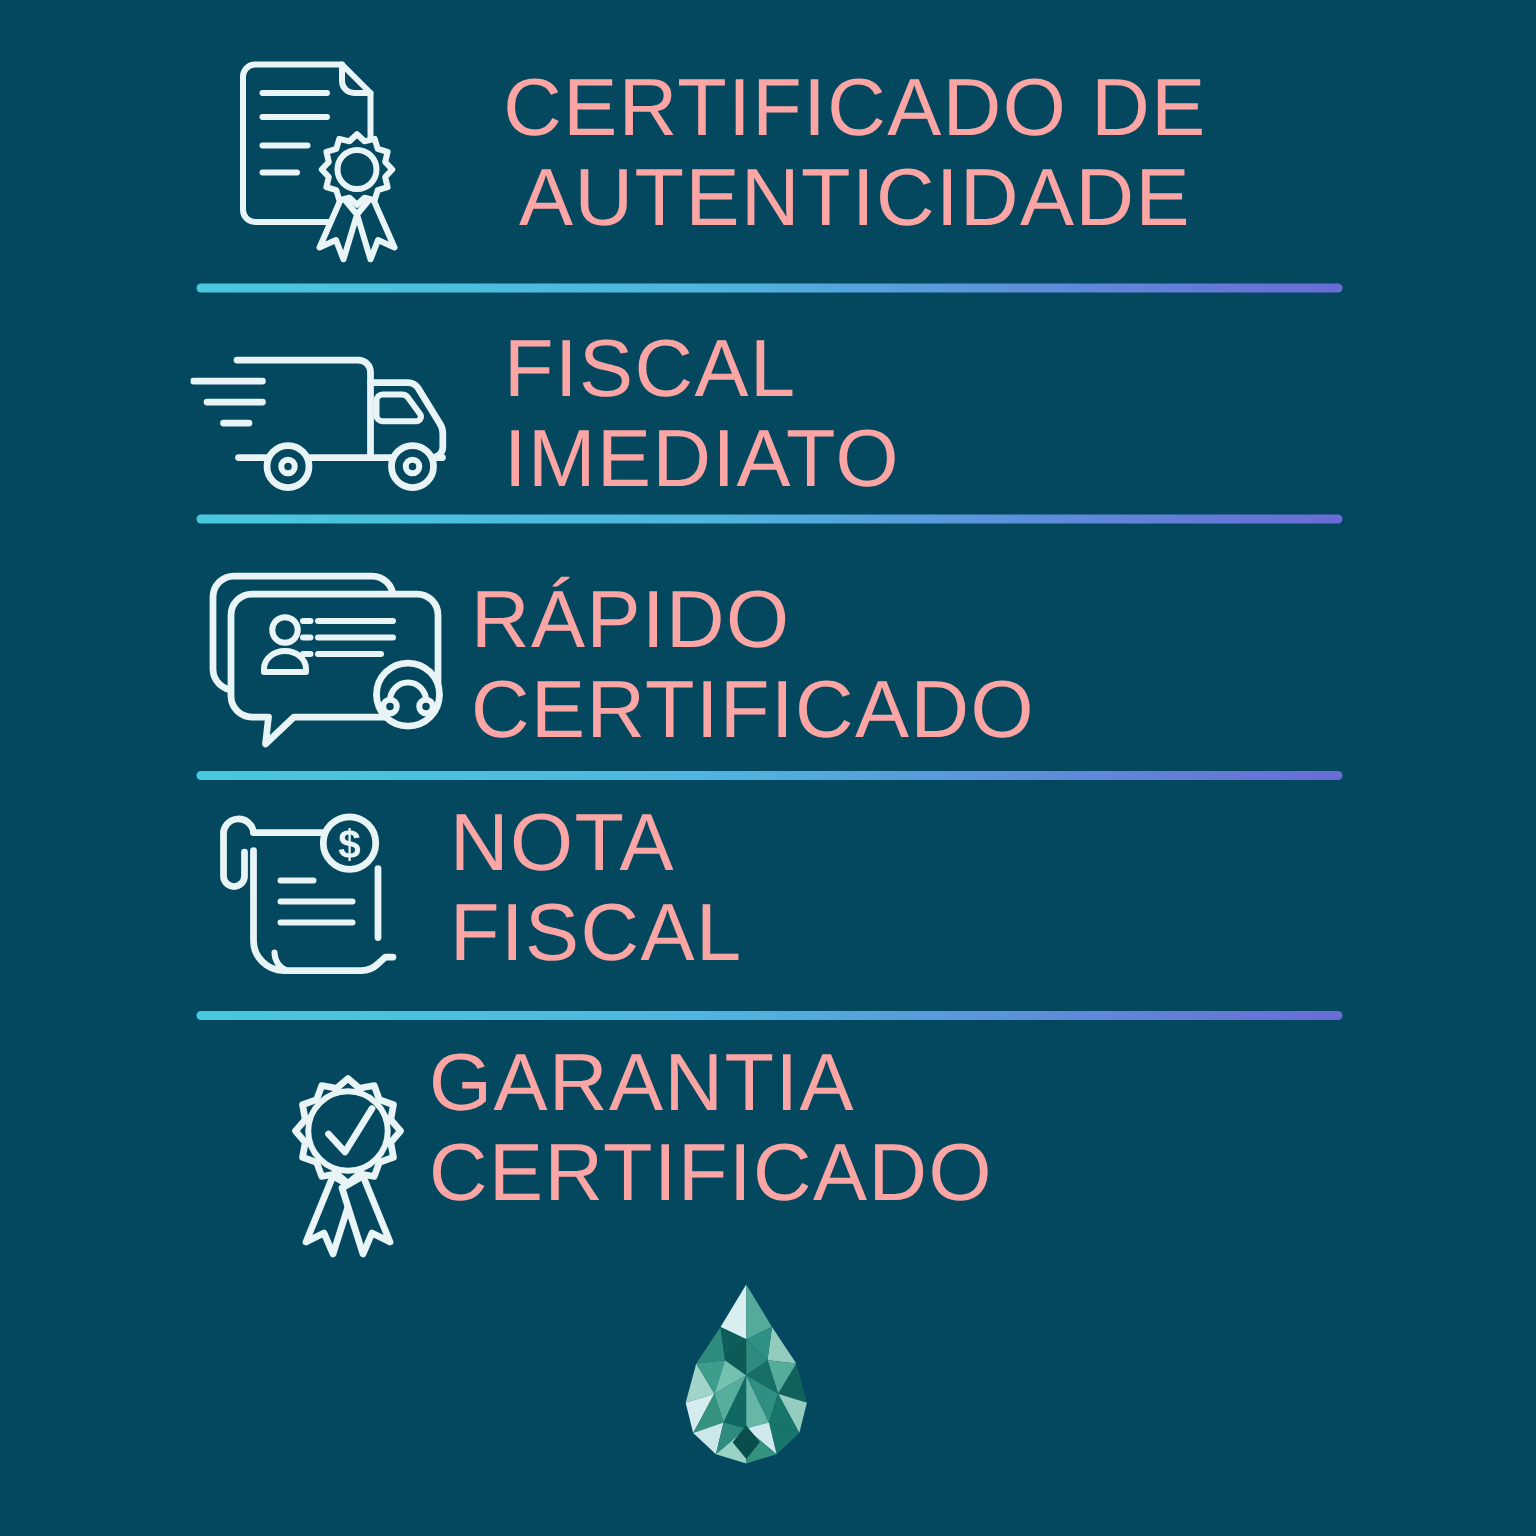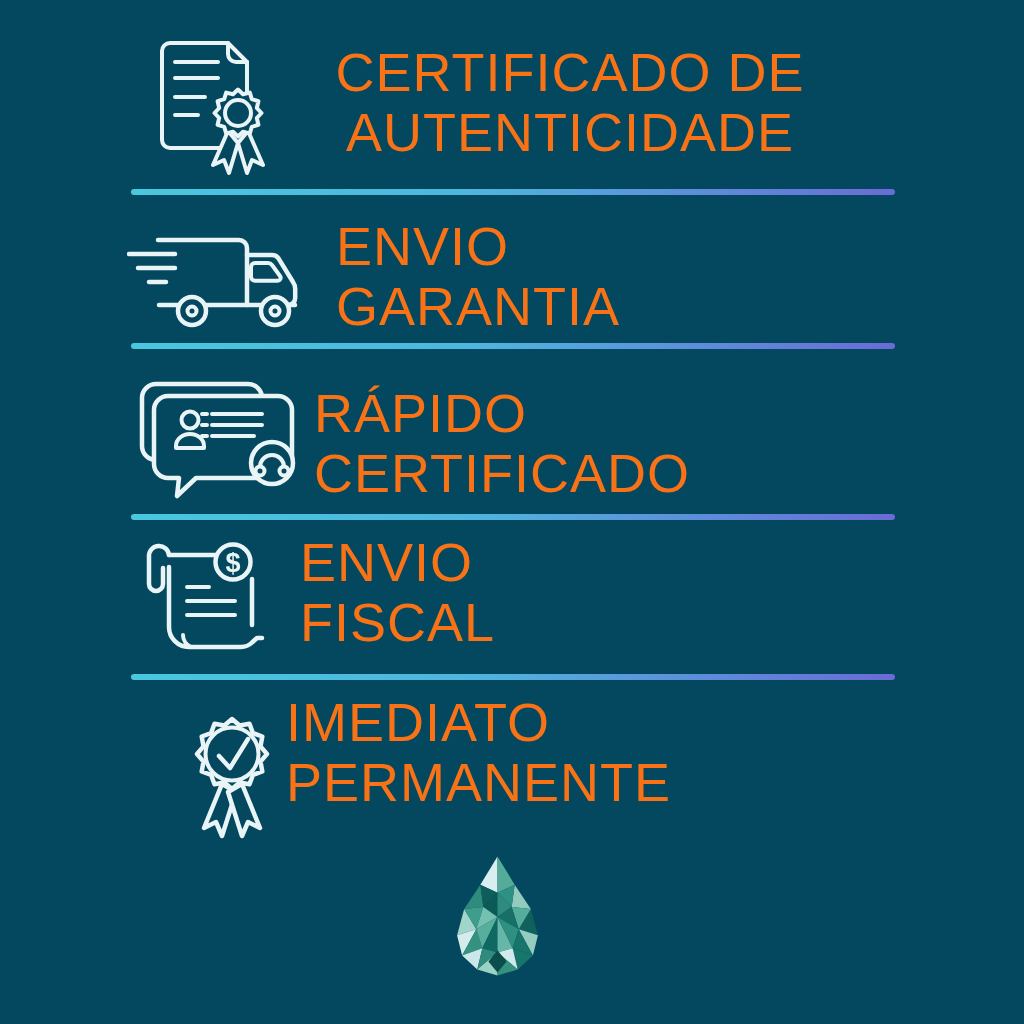--- a/index.html
+++ b/index.html
@@ -7,21 +7,21 @@
     position:relative;
     width:1024px; height:1024px;
     background:#04485F;
     font-family:"Liberation Sans", sans-serif;
     overflow:hidden;
   }
   .row { position:absolute; }
   .icon { position:absolute; }
   .label {
     position:absolute;
-    color:#f97316;
+    color:#fca5a5;
     font-size:54px;
     letter-spacing:1px;
     white-space:pre-line;
     line-height:1.12;
   }
   .label.center { text-align:center; }
   .vcenter { display:flex; align-items:center; }
   .divider {
     position:absolute;
     left:131px; width:764px; height:6px;
@@ -68,21 +68,21 @@
         <path class="stroke" d="M31,7 H112 a8,8 0 0 1 8,8 V72"></path>
         <path class="stroke" d="M32,72 H168"></path>
         <path class="stroke" d="M120,22 H145 a8,8 0 0 1 6.5,3.4 L166,49 a12,12 0 0 1 2.2,7 V65 a7,7 0 0 1 -7,7"></path>
         <path class="stroke-thin" d="M128,30 h13 a5,5 0 0 1 4,2 l8,11 a3,3 0 0 1 -2.4,4.8 H128 a4,4 0 0 1 -4,-4 V34 a4,4 0 0 1 4,-4 Z"></path>
         <circle class="bgfill" cx="65" cy="78" r="14"></circle>
         <circle class="stroke-thin" cx="65" cy="78" r="4.5"></circle>
         <circle class="bgfill" cx="148" cy="78" r="14"></circle>
         <circle class="stroke-thin" cx="148" cy="78" r="4.5"></circle>
       </svg>
     </div>
-    <div class="label vcenter" style="left:336px; top:236px; height:80px;">ENVIO GARANTIA</div>
+    <div class="label vcenter" style="left:336px; top:236px; height:80px;">FISCAL IMEDIATO</div>
   </div>
 
   <div class="divider" style="top:343px;"></div>
 
   <div class="row">
     <div class="icon" style="left:132px; top:378px;">
       <svg width="182" height="128" viewBox="0 0 182 128">
         <rect class="stroke" x="10" y="6" width="120" height="76" rx="14"></rect>
         <path class="bgfill" d="M36,18 H146 a14,14 0 0 1 14,14 V86 a14,14 0 0 1 -14,14 H64 L45,118 L47,100 H36 a14,14 0 0 1 -14,-14 V32 a14,14 0 0 1 14,-14 Z"></path>
         <circle class="stroke-thin" cx="58" cy="42" r="8.5"></circle>
@@ -105,36 +105,36 @@
         <path class="stroke" d="M30,20 a10,10 0 0 0 -20,2 V49 a7,7 0 0 0 14,0 V33"></path>
         <path class="stroke" d="M30,20 H82"></path>
         <path class="stroke" d="M113,44 V90"></path>
         <path class="stroke" d="M30,32 V92 a20,20 0 0 0 20,20 H102 a16,16 0 0 0 11,-4.5 l5,-4.5 h5"></path>
         <path class="stroke-thin" d="M52,112 a13,13 0 0 1 -8,-12"></path>
         <path class="stroke-thin" d="M48,52 H70 M48,66 H96 M48,80 H96"></path>
         <circle class="bgfill" cx="94" cy="27" r="17.5"></circle>
         <text class="dollar" x="94" y="37" text-anchor="middle">$</text>
       </svg>
     </div>
-    <div class="label vcenter" style="left:300px; top:552px; height:80px;">ENVIO FISCAL</div>
+    <div class="label vcenter" style="left:300px; top:552px; height:80px;">NOTA FISCAL</div>
   </div>
 
   <div class="divider" style="top:674px;"></div>
 
   <div class="row">
     <div class="icon" style="left:180px; top:708px;">
       <svg width="104" height="132" viewBox="0 0 104 132">
         <path class="bgfill" d="M42,76 L24,120 L36,114 L42,128 L56,84 Z"></path>
         <path class="bgfill" d="M62,76 L80,120 L68,114 L62,128 L48,84 Z"></path>
         <path class="bgfill" d="M87,46 L80.5,53.6 L82.3,63.5 L72.9,66.9 L69.5,76.3 L59.6,74.5 L52,81 L44.4,74.5 L34.5,76.3 L31.1,66.9 L21.7,63.5 L23.5,53.6 L17,46 L23.5,38.4 L21.7,28.5 L31.1,25.1 L34.5,15.7 L44.4,17.5 L52,11 L59.6,17.5 L69.5,15.7 L72.9,25.1 L82.3,28.5 L80.5,38.4 Z"></path>
         <circle class="stroke-thin" cx="52" cy="46" r="26.5"></circle>
         <path class="stroke" d="M39,48 L50,60 L68,31"></path>
       </svg>
     </div>
-    <div class="label vcenter" style="left:286px; top:712px; height:80px;">IMEDIATO PERMANENTE</div>
+    <div class="label vcenter" style="left:286px; top:712px; height:80px;">GARANTIA CERTIFICADO</div>
   </div>
 
   <div class="icon" style="left:449px; top:854px;">
     <svg width="97" height="124" viewBox="0 0 96 122">
       <polygon points="48,2 31,30 48,38" fill="#D9EEF0"></polygon>
       <polygon points="48,2 48,38 65,30" fill="#55AB99"></polygon>
       <polygon points="31,30 15,54 34,52" fill="#2E8C7E"></polygon>
       <polygon points="31,30 34,52 48,38" fill="#0D5E5A"></polygon>
       <polygon points="65,30 81,54 62,52" fill="#93CCBF"></polygon>
       <polygon points="65,30 62,52 48,38" fill="#2F9184"></polygon>

